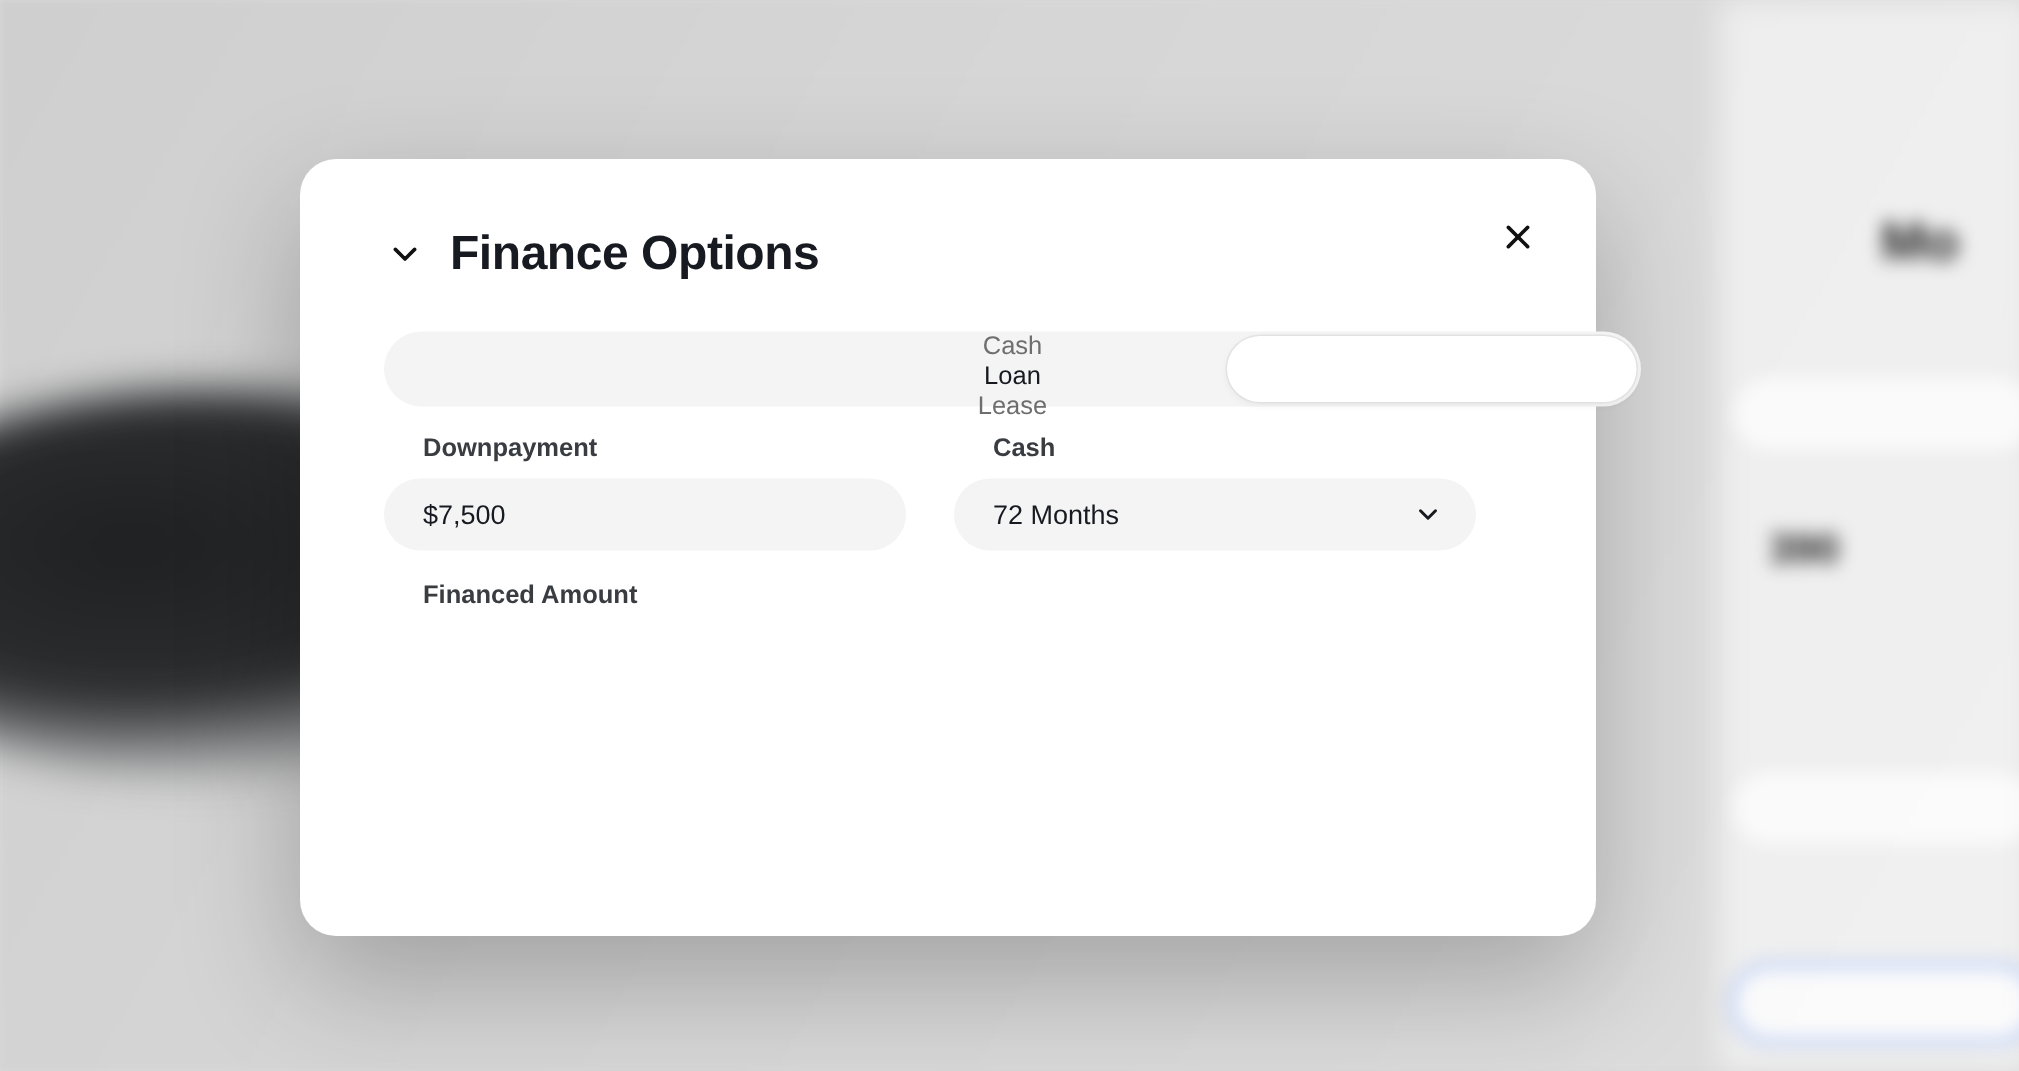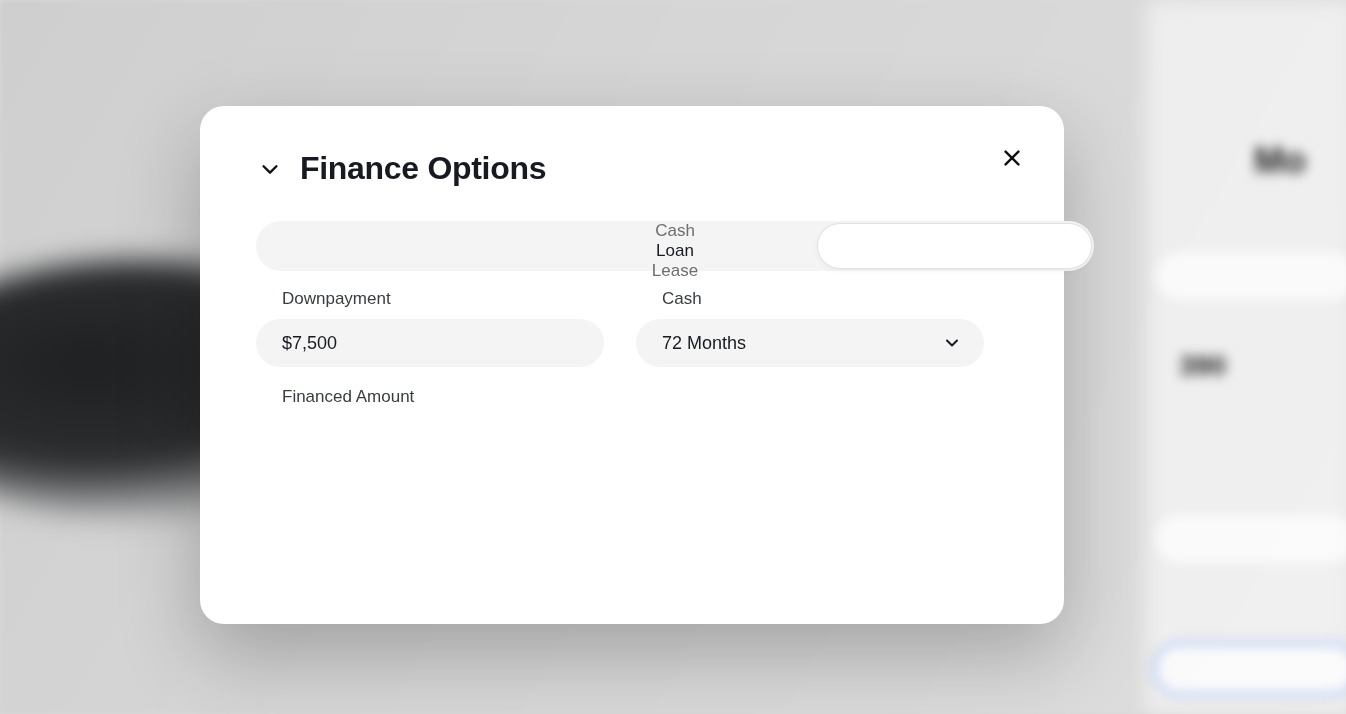--- a/index.html
+++ b/index.html
@@ -23,21 +23,21 @@
 
   
   .tabs { margin-top: 34px; width: 838px; height: 50px; background: #f4f4f4; border-radius: 999px; display: flex; position: relative; flex-direction: column; }
   .tab { flex: 1; display: flex; align-items: center; justify-content: center; font-size: 17px; color: #6e6e6e; cursor: pointer; border-radius: 999px; position: relative; z-index: 2; }
   .tab.active { color: #171a20; font-weight: 500; }
   .tab-pill { position: absolute; top: 3px; left: calc(66.666% + 3px); width: calc(33.333% - 6px); height: calc(100% - 6px); background: #fff; border-radius: 999px; box-shadow: 0 0 0 1px #e2e2e2, 0 2px 6px rgba(0,0,0,0.06); z-index: 1; }
 
   .desc { margin-top: 28px; font-size: 19px; color: #393c41; line-height: 1.45; max-width: 830px; }
 
   .grid { margin-top: 18px; display: grid; grid-template-columns: 1fr 1fr; column-gap: 32px; row-gap: 20px; }
-  .field-label { font-size: 17px; color: #393c41; font-weight: 400; margin-bottom: 10px; padding-left: 26px; }
+  .field-label { font-size: 17px; color: #393c41; font-weight: 700; margin-bottom: 10px; padding-left: 26px; }
   .input { width: 100%; height: 48px; background: #f4f4f4; border-radius: 999px; display: flex; align-items: center; padding: 0 26px; font-size: 18px; color: #171a20; position: relative; }
   .input.readonly { opacity: 0.45; color: #393c41; }
   .select-caret { position: absolute; right: 22px; top: 50%; transform: translateY(-50%); color: #171a20; }
 
   svg { display: block; }
 </style>
 </head>
 <body>
 
 <div class="bg"></div>

